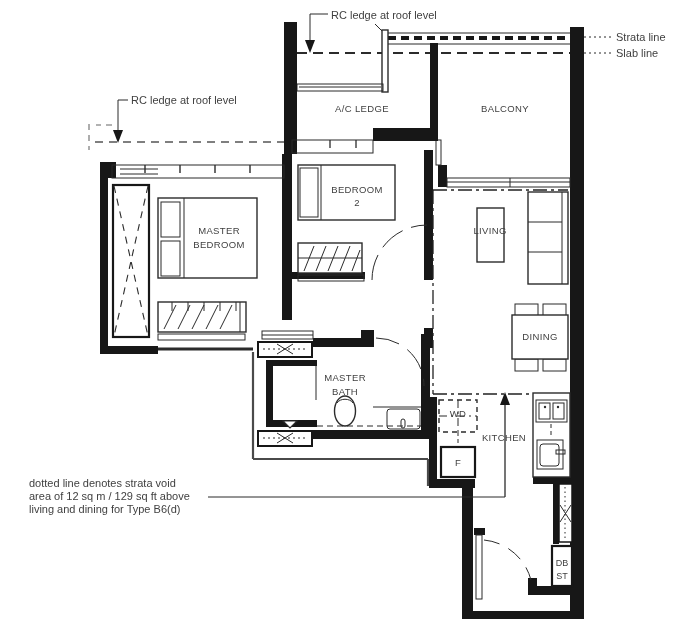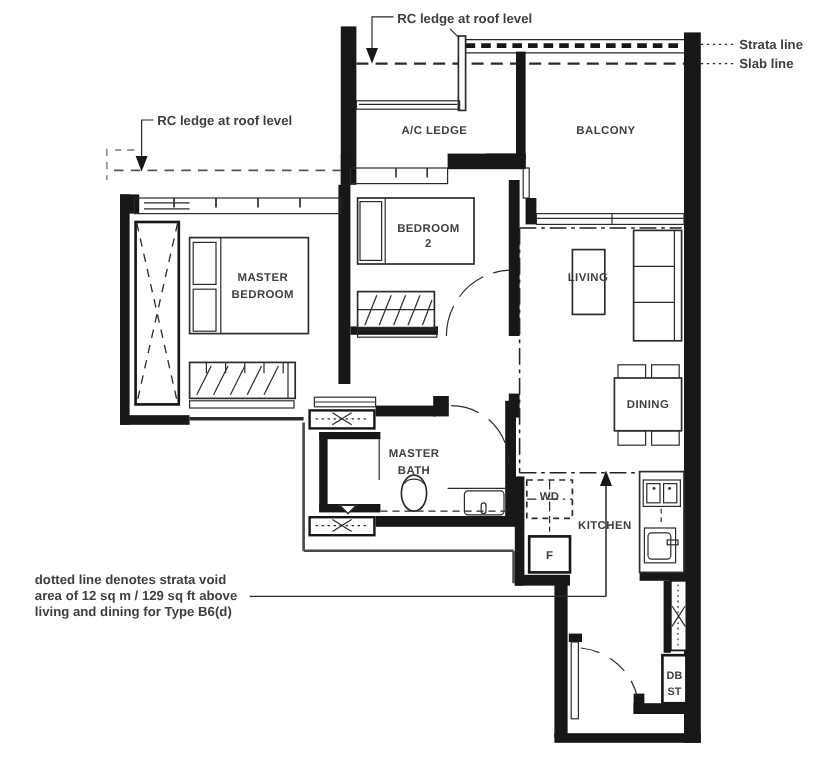--- a/index.html
+++ b/index.html
@@ -1,16 +1,16 @@
 <!DOCTYPE html>
 <html><head>
 <meta charset="utf-8">
 <style>
   html,body{margin:0;padding:0;background:#fff;}
-  #plan-wrap{width:681px;height:638px;background:#fff;position:relative;overflow:hidden;font-weight:bold;}
+  #plan-wrap{width:681px;height:638px;background:#fff;position:relative;overflow:hidden;}
   svg{display:block;}
   .wall{fill:#171717;stroke:none;}
   .thin{stroke:#2b2b2b;stroke-width:1.3;fill:none;}
   .thin2{stroke:#2b2b2b;stroke-width:1;fill:none;}
   .gray{stroke:#4a4a4a;stroke-width:2.2;fill:none;}
   .furn{stroke:#2b2b2b;stroke-width:1.4;fill:#ffffff;}
   .furnthin{stroke:#2b2b2b;stroke-width:1;fill:none;}
   .arrow{fill:#171717;stroke:none;}
   .lbl{font-family:"Liberation Sans","DejaVu Sans",sans-serif;font-size:9.5px;fill:#3f3f3f;letter-spacing:.35px;}
   .mid{text-anchor:middle;}

